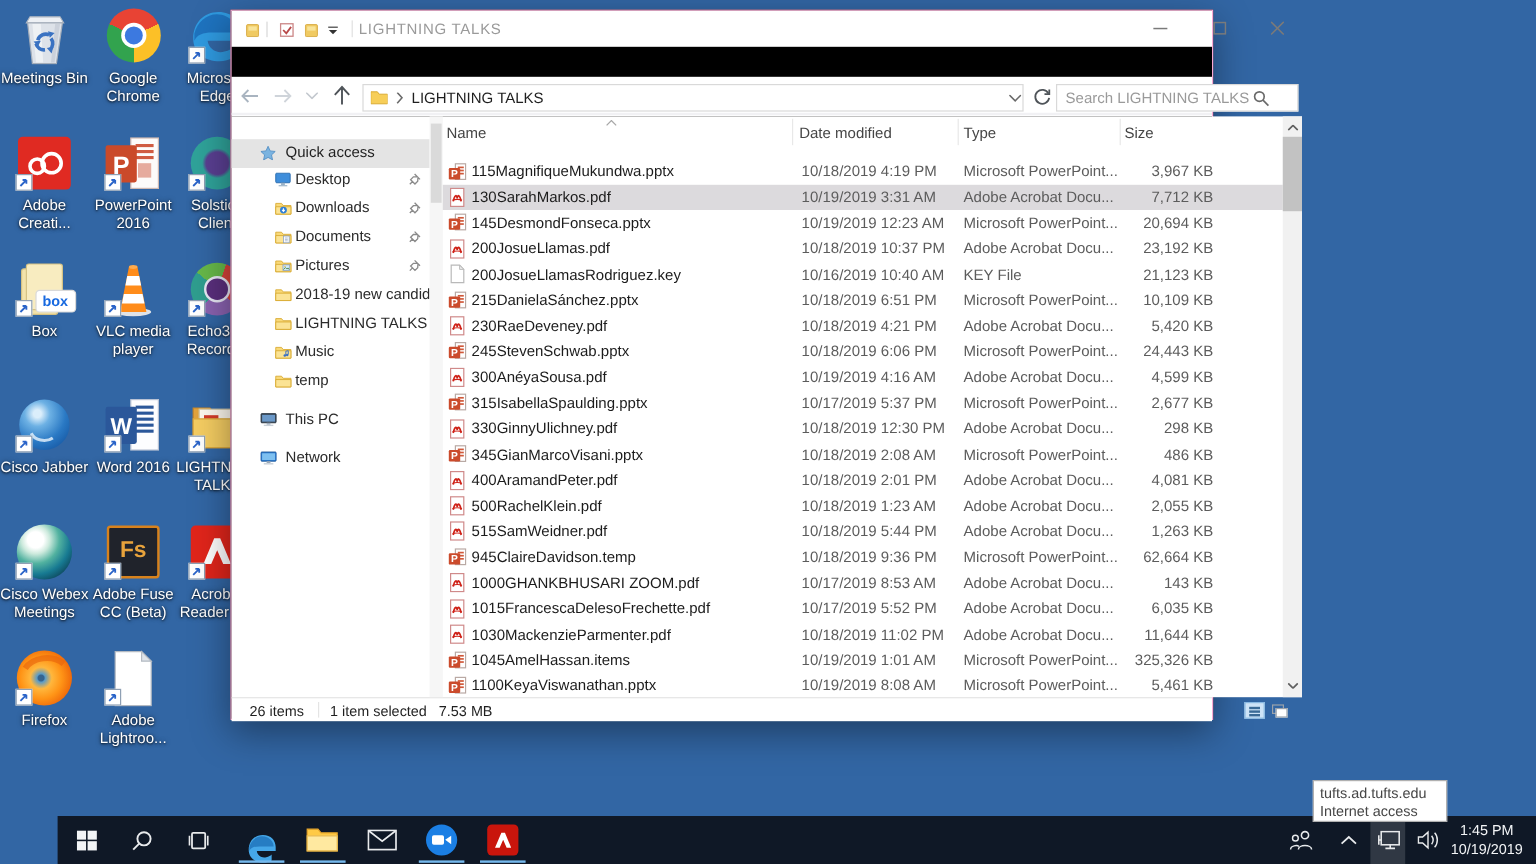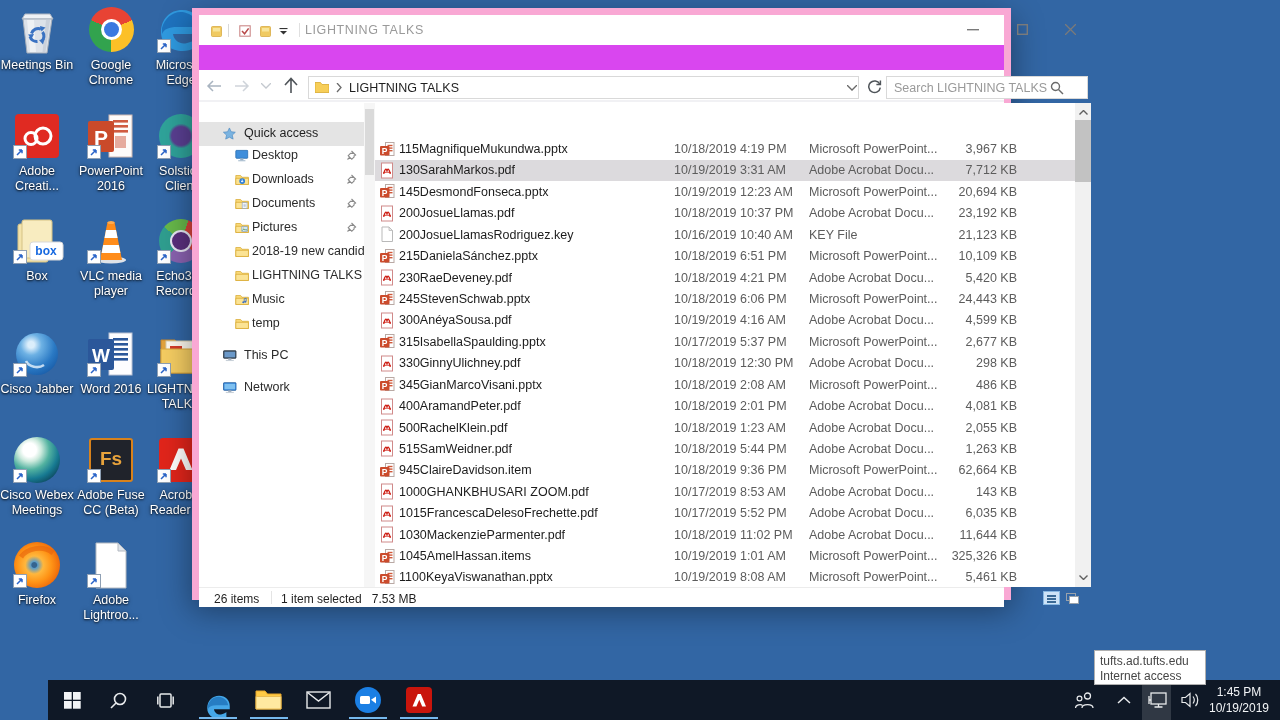--- a/index.html
+++ b/index.html
@@ -7,21 +7,21 @@
   body { font-family:"Liberation Sans", sans-serif; background:#3266a4; position:relative; }
 
   .dicon { position:absolute; width:74px; text-align:center; z-index:5; }
   .dicon .art { position:relative; margin:0 auto; width:48px; height:48px; }
   .dicon .lbl { margin-top:4px; font-size:12.5px; line-height:15px; color:#fff; white-space:nowrap;
                 text-shadow:0 1px 2px rgba(0,0,0,.8), 0 0 4px rgba(0,0,0,.5); }
   .sc { position:absolute; left:50%; margin-left:-24px; top:33px; width:14px; height:14px; background:#fff;
         border:1px solid #8fa0b4; display:flex; align-items:center; justify-content:center; }
 
   #win { position:absolute; left:192px; top:8px; width:819px; height:592px;
-         background:#d946ef; border:7px solid #f9a8d4; box-shadow:0 10px 30px rgba(0,0,0,.4); z-index:20; }
+         background:#000000; border:1px solid #f9a8d4; box-shadow:0 10px 30px rgba(0,0,0,.4); z-index:20; }
   .wabs { position:absolute; }
 
   .nav { position:absolute; left:0; width:165px; height:24px; font-size:12.5px; color:#2b2b2b; overflow:hidden; white-space:nowrap; }
   .pin { position:absolute; left:147px; top:6px; }
   .sico { transform:scale(.8); transform-origin:0 50%; }
   #headers { position:absolute; left:0; top:0; width:876px; height:26px; }
   .row { position:absolute; left:176px; width:700px; height:21.42px; font-size:12.5px; }
   .row .nm { position:absolute; left:24px; top:3.5px; color:#1c1c1c; white-space:nowrap; }
   .row .dt { position:absolute; left:299px; top:3.5px; color:#5c5c5c; white-space:nowrap; }
   .row .tp { position:absolute; left:434px; top:3.5px; color:#5c5c5c; white-space:nowrap; }
@@ -482,20 +482,32 @@
               <rect x="6.5" y="11" width="4" height="2" fill="#9aa8b8"></rect>
               <rect x="3.5" y="13" width="10" height="1.5" fill="#c8d0d8"></rect>
             </svg></span>
           <span style="position:absolute;left:45px;top:4px;">Network</span>
         </div>
     </div>
 
     <div class="wabs" style="left:165px;top:0;width:11px;height:484px;background:#f6f6f6;"></div>
     <div class="wabs" style="left:166px;top:6px;width:9px;height:66px;background:#dadada;"></div>
 
+    <div id="headers">
+      <div class="wabs" style="left:179px;top:7px;font-size:12.5px;color:#454545;">Name</div>
+      <svg class="wabs" style="left:312px;top:3px;" width="9" height="5">
+          <path d="M0.5 4.5 l4 -4 4 4" stroke="#a8a8a8" stroke-width="1.1" fill="none"></path>
+        </svg>
+      <div class="wabs" style="left:473px;top:7px;font-size:12.5px;color:#454545;">Date modified</div>
+      <div class="wabs" style="left:610px;top:7px;font-size:12.5px;color:#454545;">Type</div>
+      <div class="wabs" style="left:744px;top:7px;font-size:12.5px;color:#454545;">Size</div>
+      <div class="wabs" style="left:467px;top:2px;width:1px;height:22px;background:#e8e8e8;"></div>
+      <div class="wabs" style="left:605px;top:2px;width:1px;height:22px;background:#e8e8e8;"></div>
+      <div class="wabs" style="left:740px;top:2px;width:1px;height:22px;background:#e8e8e8;"></div>
+    </div>
 
     <div id="rows">
       <div class="row" style="top:35.5px;">
           <svg class="ficon" width="16" height="17">
             <rect x="6.5" y="1.5" width="8.5" height="13" fill="#fff" stroke="#b9a9a4" stroke-width="1"></rect>
             <rect x="8.5" y="3.8" width="5" height="1.4" fill="#d0593a"></rect>
             <rect x="8.5" y="6.4" width="5" height="1.4" fill="#d0593a"></rect>
             <rect x="8.5" y="9" width="5" height="1.4" fill="#d0593a"></rect>
             <rect x="1" y="5" width="9.5" height="9.5" rx="1" fill="#cb4b2c"></rect>
             <text x="5.7" y="12.6" font-size="8.5" font-weight="bold" fill="#fff" text-anchor="middle" font-family="Liberation Sans">P</text>
@@ -675,21 +687,21 @@
         </div>
       <div class="row" style="top:356.8px;">
           <svg class="ficon" width="16" height="17">
             <rect x="6.5" y="1.5" width="8.5" height="13" fill="#fff" stroke="#b9a9a4" stroke-width="1"></rect>
             <rect x="8.5" y="3.8" width="5" height="1.4" fill="#d0593a"></rect>
             <rect x="8.5" y="6.4" width="5" height="1.4" fill="#d0593a"></rect>
             <rect x="8.5" y="9" width="5" height="1.4" fill="#d0593a"></rect>
             <rect x="1" y="5" width="9.5" height="9.5" rx="1" fill="#cb4b2c"></rect>
             <text x="5.7" y="12.6" font-size="8.5" font-weight="bold" fill="#fff" text-anchor="middle" font-family="Liberation Sans">P</text>
           </svg>
-          <span class="nm">945ClaireDavidson.item</span>
+          <span class="nm">945ClaireDavidson.temp</span>
           <span class="dt">10/18/2019 9:36 PM</span>
           <span class="tp">Microsoft PowerPoint...</span>
           <span class="sz">62,664 KB</span>
         </div>
       <div class="row" style="top:378.2px;">
           <svg class="ficon" width="16" height="17">
             <rect x="2.5" y="1" width="11" height="15" fill="#fff" stroke="#d08a8a" stroke-width="1"></rect>
             <path d="M4.7 11.8 C5.8 6.6 7.5 5.7 8 9.3 C8.5 5.7 10.2 6.6 11.3 11.8" stroke="#cf2218" stroke-width="1.4" fill="none"></path>
             <path d="M4 10.9 C6 9.9 10 9.9 12 10.9" stroke="#cf2218" stroke-width=".9" fill="none"></path>
           </svg>

